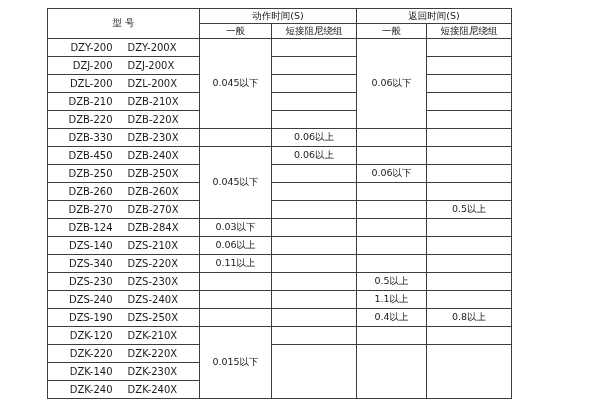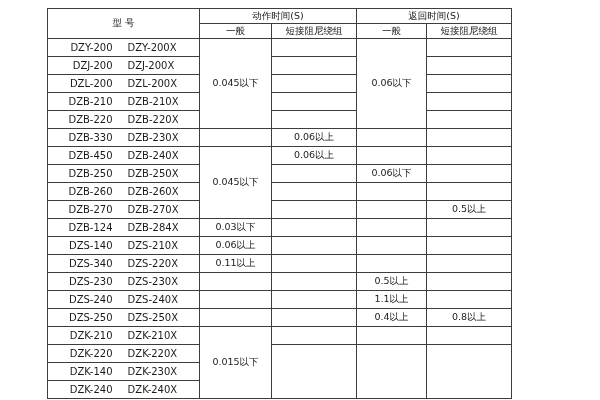--- a/index.html
+++ b/index.html
@@ -248,33 +248,33 @@
               </div>
             </td>
             <td></td>
             <td></td>
             <td>1.1以上</td>
             <td></td>
           </tr>
           <tr>
             <td>
               <div class="model-pair">
-                <span>DZS-250</span>
+                <span>DZS-190</span>
                 <span>DZS-250X</span>
               </div>
             </td>
             <td></td>
             <td></td>
             <td>0.4以上</td>
             <td>0.8以上</td>
           </tr>
           <tr>
             <td>
               <div class="model-pair">
-                <span>DZK-210</span>
+                <span>DZK-120</span>
                 <span>DZK-210X</span>
               </div>
             </td>
             <td rowspan="4">0.015以下</td>
             <td></td>
             <td></td>
             <td></td>
           </tr>
           <tr>
             <td>

